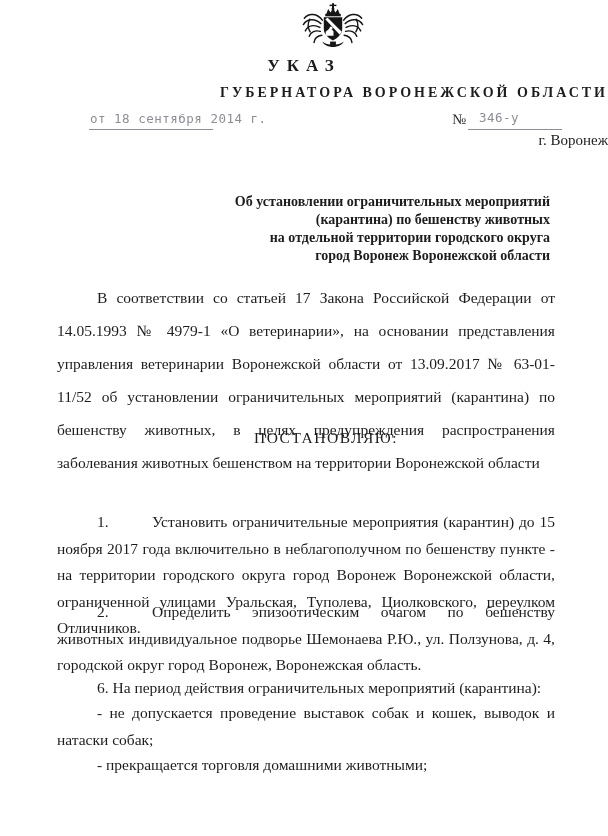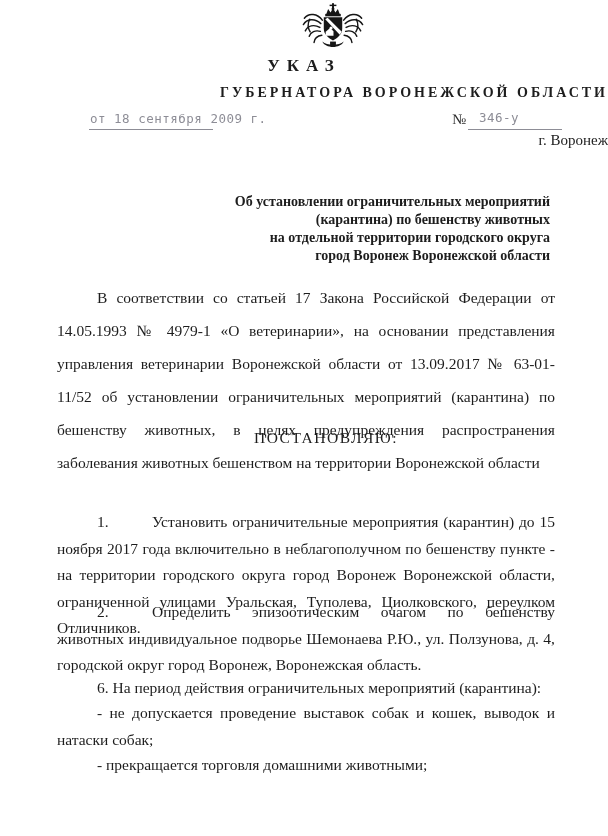--- a/index.html
+++ b/index.html
@@ -106,21 +106,21 @@
       <path d="M43,51 C31,44 18,47 13,58"></path>
       <path d="M44,59 C34,56 24,60 21,69"></path>
       <path d="M47,67 C38,68 31,74 31,82"></path>
       <path d="M22,34 C18,42 18,52 23,60"></path>
     </g>
   </svg>
 
   <div class="doc-type">УКАЗ</div>
   <div class="authority">ГУБЕРНАТОРА ВОРОНЕЖСКОЙ ОБЛАСТИ</div>
 
-  <div class="typed date-typed">от 18 сентября 2009 г.</div>
+  <div class="typed date-typed">от 18 сентября 2014 г.</div>
   <div class="date-underline"></div>
 
   <div class="num-sign">№</div>
   <div class="typed num-typed">346-у</div>
   <div class="num-underline"></div>
 
   <div class="city">г. Воронеж</div>
 
   <div class="title-block">
     <div>Об установлении ограничительных мероприятий</div>

